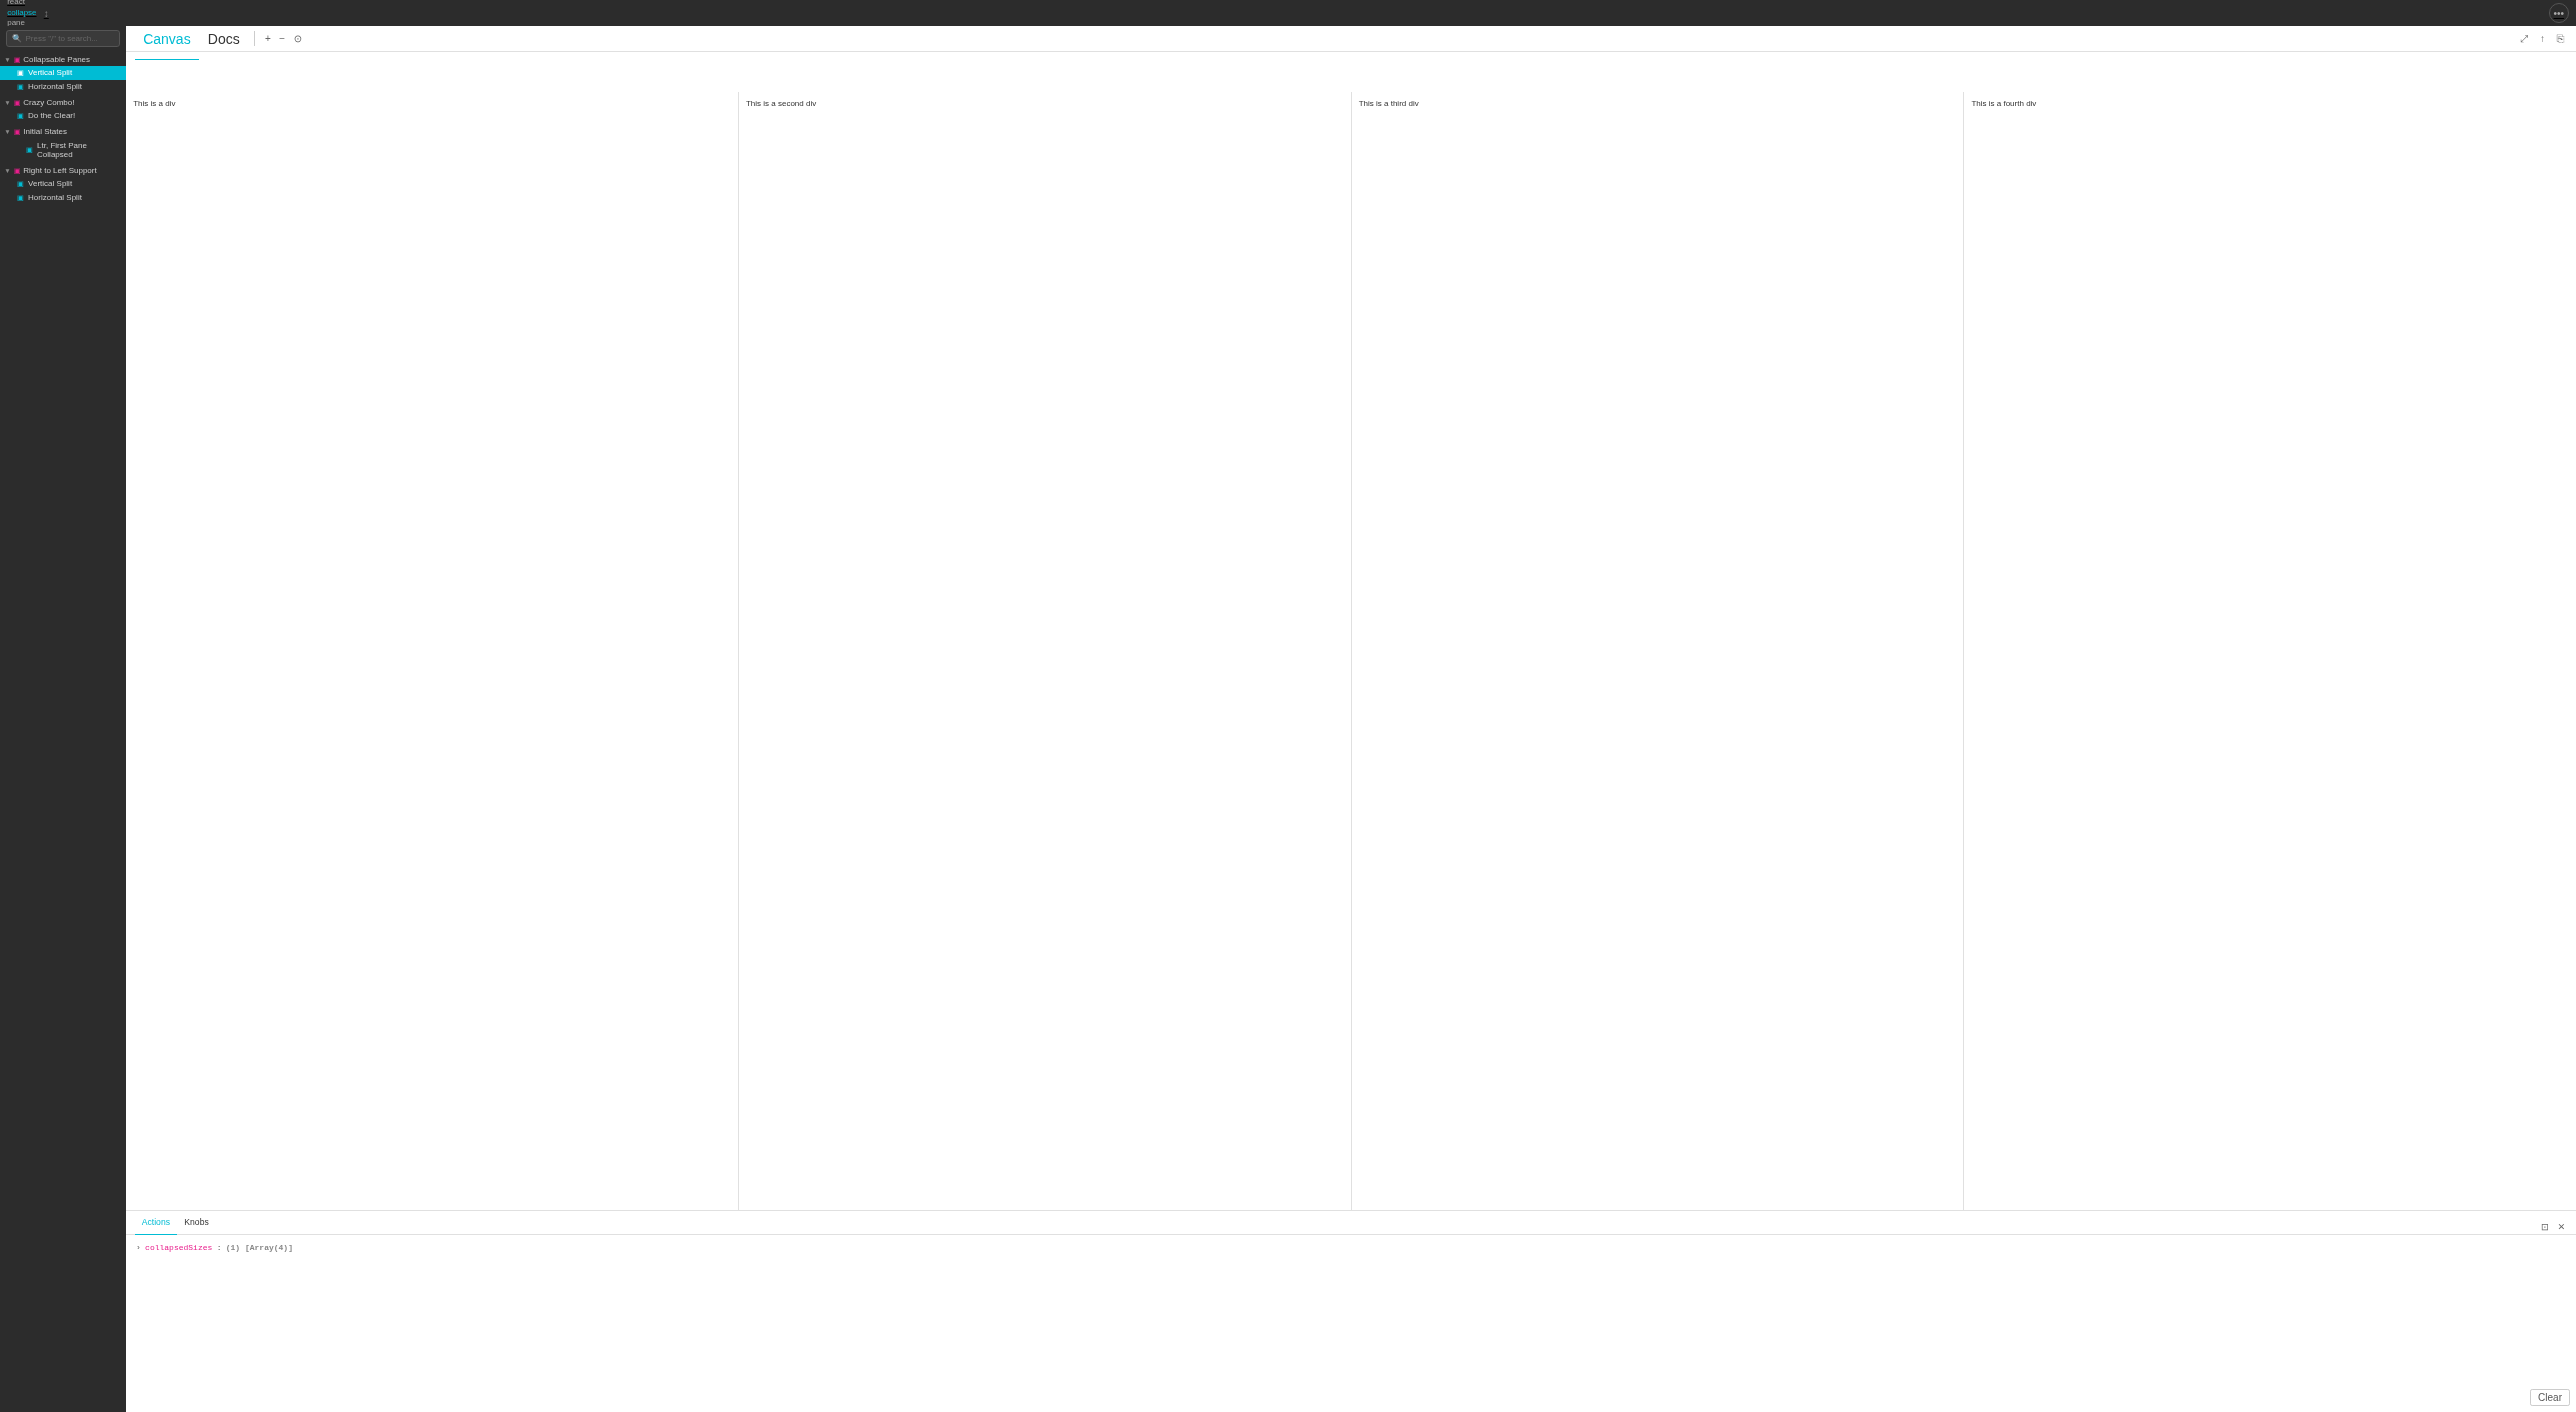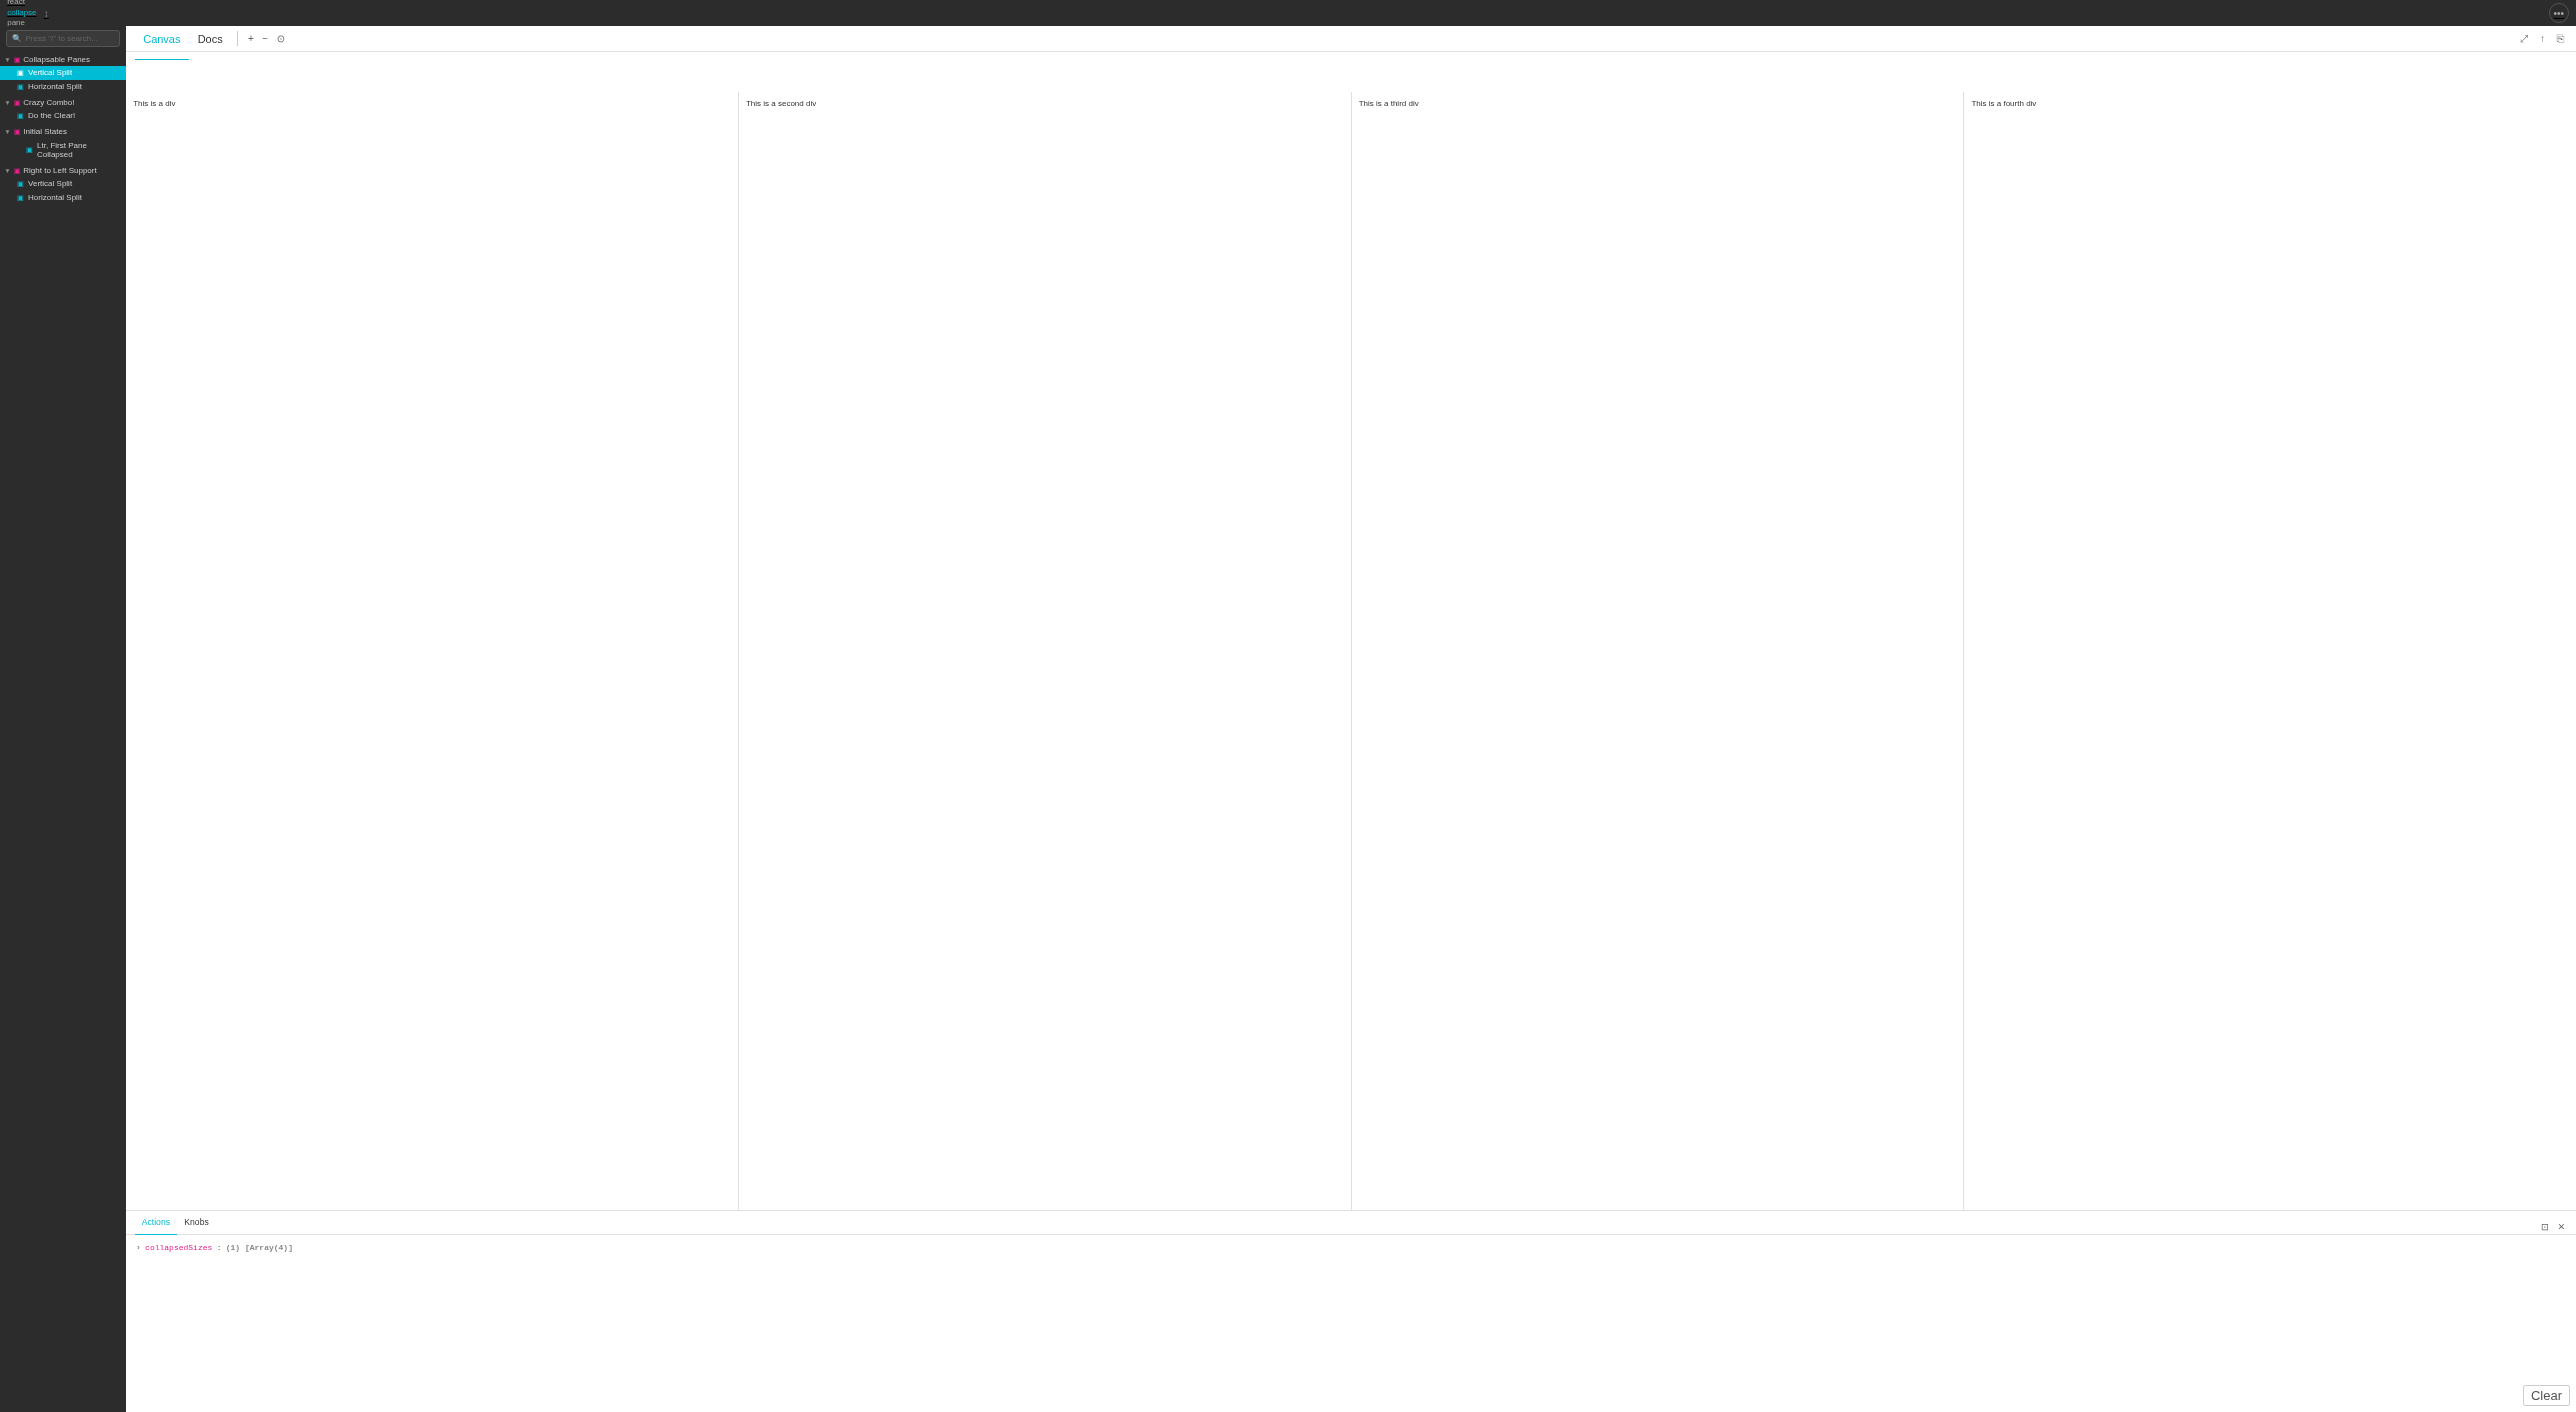--- a/index.html
+++ b/index.html
@@ -157,21 +157,21 @@
       border-bottom: 1.4px solid #e0e0e0;
       padding: 0 8.6px;
       height: 26px;
       flex-shrink: 0;
     }
     .tab-btn {
       padding: 0 8.6px;
       height: 42px;
       border: none;
       background: transparent;
-      font-size: 11px;
+      font-size: 14px;
       cursor: pointer;
       color: #333;
       border-bottom: 1.4px solid transparent;
       margin-bottom: -1.4px;
     }
     .tab-btn.active {
       color: #00bcd4;
       border-bottom: 1.4px solid #00bcd4;
     }
     .tab-divider {
@@ -288,21 +288,21 @@
     .action-value { color: #888; font-weight: bold; }
 
     .clear-btn {
       position: absolute;
       bottom: 5.8px;
       right: 5.8px;
       background: #fff;
       border: 0.7px solid #ccc;
       border-radius: 2.2px;
       padding: 2.2px 7.2px;
-      font-size: 13px;
+      font-size: 10px;
       color: #555;
       cursor: pointer;
     }
 
     
     ::-webkit-scrollbar { width: 2.9px; height: 2.9px; }
     ::-webkit-scrollbar-track { background: transparent; }
     ::-webkit-scrollbar-thumb { background: #555; border-radius: 1.4px; }
   </style>
 </head>

